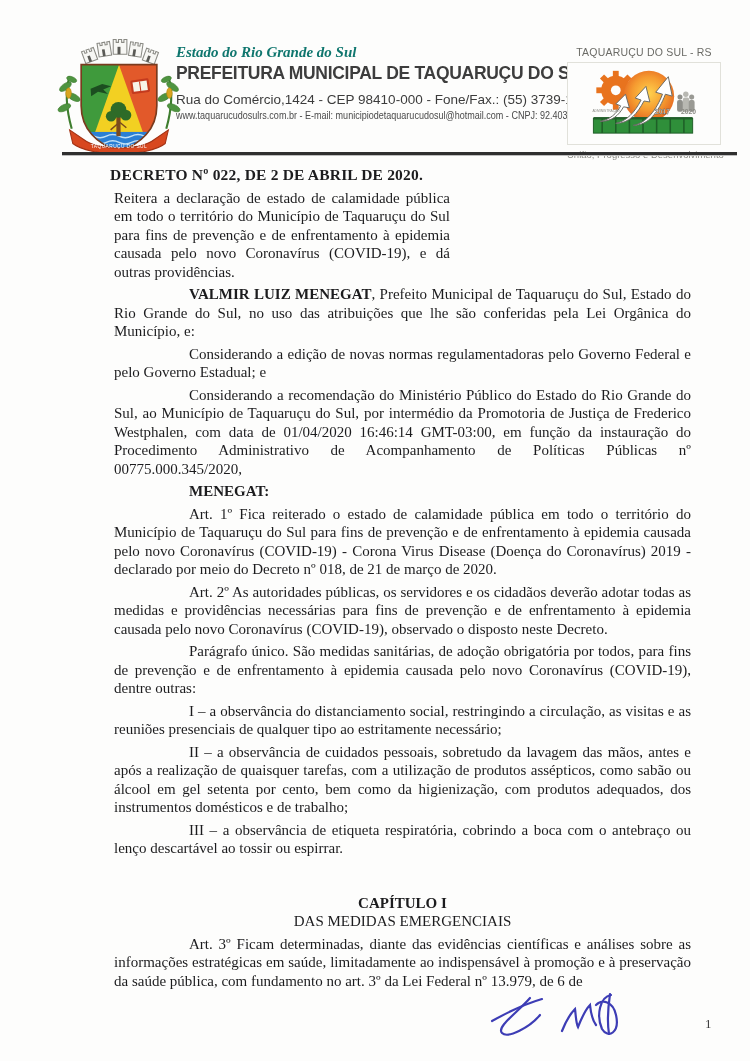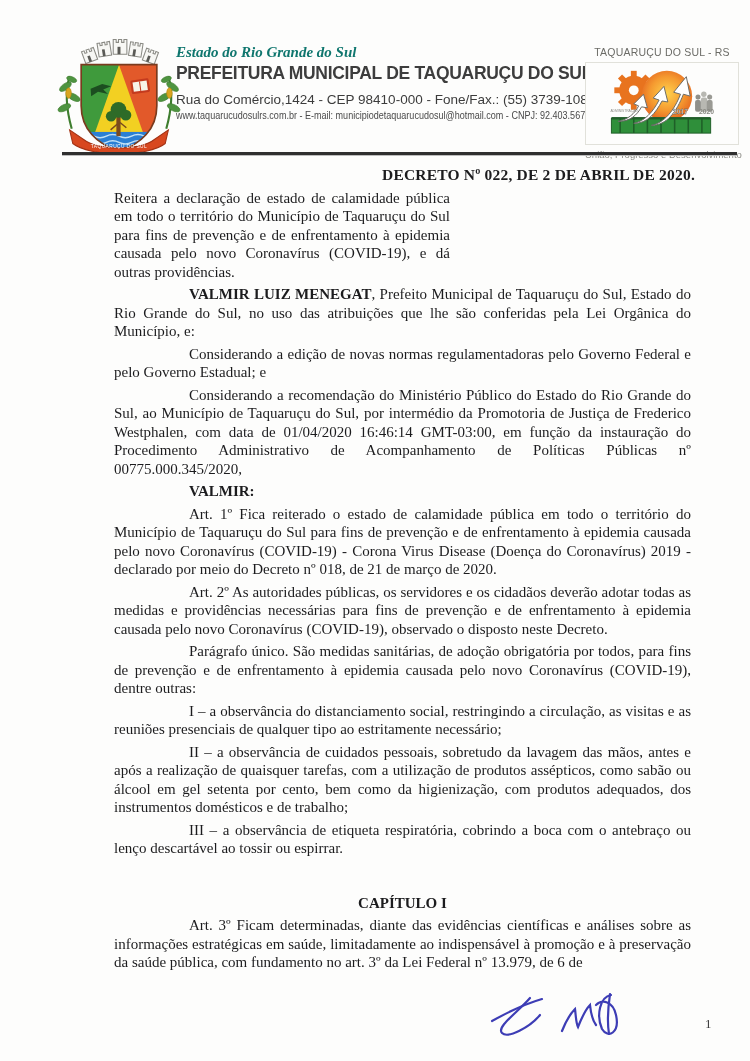--- a/index.html
+++ b/index.html
@@ -8,31 +8,31 @@
     background:#fdfdfc;overflow:hidden;
     font-family:"Liberation Serif",serif;color:#1c1c1e;
   }
   
   .crest{position:absolute;left:54px;top:30px;width:130px;height:124px;}
   .hdr-center{position:absolute;left:176px;top:44px;width:404px;}
   .hdr-state{font:italic bold 15px "Liberation Serif",serif;color:#0f766e;}
   .hdr-muni{font:bold 17.5px "Liberation Sans",sans-serif;color:#3d3d3d;letter-spacing:-0.3px;margin-top:2px;white-space:nowrap;}
   .hdr-addr{font:13.5px "Liberation Sans",sans-serif;color:#3c3c3c;margin-top:8px;white-space:nowrap;}
   .hdr-contact{font:10.5px "Liberation Sans",sans-serif;color:#4a4a4a;margin-top:2px;white-space:nowrap;transform:scaleX(0.86);transform-origin:left;}
-  .logo-block{position:absolute;left:585px;top:46px;width:154px;text-align:center;}
+  .logo-block{position:absolute;left:567px;top:46px;width:154px;text-align:center;}
   .logo-title{font:10.5px "Liberation Sans",sans-serif;color:#6b6b66;letter-spacing:0.2px;margin-bottom:4px;white-space:nowrap;}
   .logo-frame{border:1px solid #e1e1da;padding:2px 1px 3px;background:#fdfdfc;}
   .logo-slogan{font:9.5px "Liberation Sans",sans-serif;color:#8c8c86;margin-top:4px;white-space:nowrap;}
   .hdr-rule{position:absolute;left:62px;right:13px;top:152px;height:3px;background:#2f2f2f;border-bottom:1px solid #bdbdbd;}
   
   .doc{
     position:absolute;left:110px;top:163px;width:585px;
     font-size:15px;line-height:18.5px;text-align:justify;
   }
-  .doc-title{font-size:15.5px;font-weight:bold;text-align:right;margin:0;padding-top:3px;letter-spacing:0.2px;}
+  .doc-title{font-size:15.5px;font-weight:bold;text-align:left;margin:0;padding-top:3px;letter-spacing:0.2px;}
   .ementa{width:336px;margin:20px 0 0 249px;}
   .doc p{margin:4px;}
   .para{text-indent:75px;margin-top:9px;}
   .para-first{margin-top:15px;}
   .decreta{font-weight:bold;text-indent:75px;margin-top:14px;}
   .item{text-indent:75px;margin-top:0;}
   .item-first{margin-top:8px;}
   .chapter{text-align:center;margin-top:36px;}
   .chapter-title{font-weight:bold;}
   .sig{position:absolute;left:470px;top:988px;width:185px;height:58px;}
@@ -198,32 +198,33 @@
   <main class="doc">
     <h1 class="doc-title">DECRETO Nº 022, DE 2 DE ABRIL DE 2020.</h1>
 
     <p class="ementa">Reitera a declaração de estado de calamidade pública em todo o território do Município de Taquaruçu do Sul para fins de prevenção e de enfrentamento à epidemia causada pelo novo Coronavírus (COVID-19), e dá outras providências.</p>
 
     <p class="para para-first"><b>VALMIR LUIZ MENEGAT</b><span>, Prefeito Municipal de Taquaruçu do Sul, Estado do Rio Grande do Sul, no uso das atribuições que lhe são conferidas pela Lei Orgânica do Município, e:</span></p>
 
     <p class="para">Considerando a edição de novas normas regulamentadoras pelo Governo Federal e pelo Governo Estadual; e</p>
     <p class="para">Considerando a recomendação do Ministério Público do Estado do Rio Grande do Sul, ao Município de Taquaruçu do Sul, por intermédio da Promotoria de Justiça de Frederico Westphalen, com data de 01/04/2020 16:46:14 GMT-03:00, em função da instauração do Procedimento Administrativo de Acompanhamento de Políticas Públicas nº 00775.000.345/2020,</p>
 
-    <p class="decreta">VALMIR:</p>
+    <p class="decreta">MENEGAT:</p>
 
     <p class="para">Art. 1º Fica reiterado o estado de calamidade pública em todo o território do Município de Taquaruçu do Sul para fins de prevenção e de enfrentamento à epidemia causada pelo novo Coronavírus (COVID-19) - Corona Virus Disease (Doença do Coronavírus) 2019 - declarado por meio do Decreto nº 018, de 21 de março de 2020.</p>
     <p class="para">Art. 2º As autoridades públicas, os servidores e os cidadãos deverão adotar todas as medidas e providências necessárias para fins de prevenção e de enfrentamento à epidemia causada pelo novo Coronavírus (COVID-19), observado o disposto neste Decreto.</p>
     <p class="para">Parágrafo único. São medidas sanitárias, de adoção obrigatória por todos, para fins de prevenção e de enfrentamento à epidemia causada pelo novo Coronavírus (COVID-19), dentre outras:</p>
 
     <p class="item item-first">I – a observância do distanciamento social, restringindo a circulação, as visitas e as reuniões presenciais de qualquer tipo ao estritamente necessário;</p>
     <p class="item">II – a observância de cuidados pessoais, sobretudo da lavagem das mãos, antes e após a realização de quaisquer tarefas, com a utilização de produtos assépticos, como sabão ou álcool em gel setenta por cento, bem como da higienização, com produtos adequados, dos instrumentos domésticos e de trabalho;</p>
     <p class="item">III – a observância de etiqueta respiratória, cobrindo a boca com o antebraço ou lenço descartável ao tossir ou espirrar.</p>
 
     <div class="chapter">
       <div class="chapter-title">CAPÍTULO I</div>
+      <div>DAS MEDIDAS EMERGENCIAIS</div>
     </div>
 
     <p class="para">Art. 3º Ficam determinadas, diante das evidências científicas e análises sobre as informações estratégicas em saúde, limitadamente ao indispensável à promoção e à preservação da saúde pública, com fundamento no art. 3º da Lei Federal nº 13.979, de 6 de</p>
   </main>
 
   <svg class="sig" viewBox="0 0 185 58" aria-hidden="true">
     <g fill="none" stroke="#3d3db5" stroke-width="2.2" stroke-linecap="round">
       <path d="M60,10 C48,24 26,39 32,45 C38,51 60,39 70,27"></path>
       <path d="M22,33 C40,23 58,15 72,11"></path>
       <path d="M92,43 C96,33 101,25 105,21 C106,29 106,35 108,39 C112,29 116,21 120,17 C121,27 123,33 126,37"></path>

